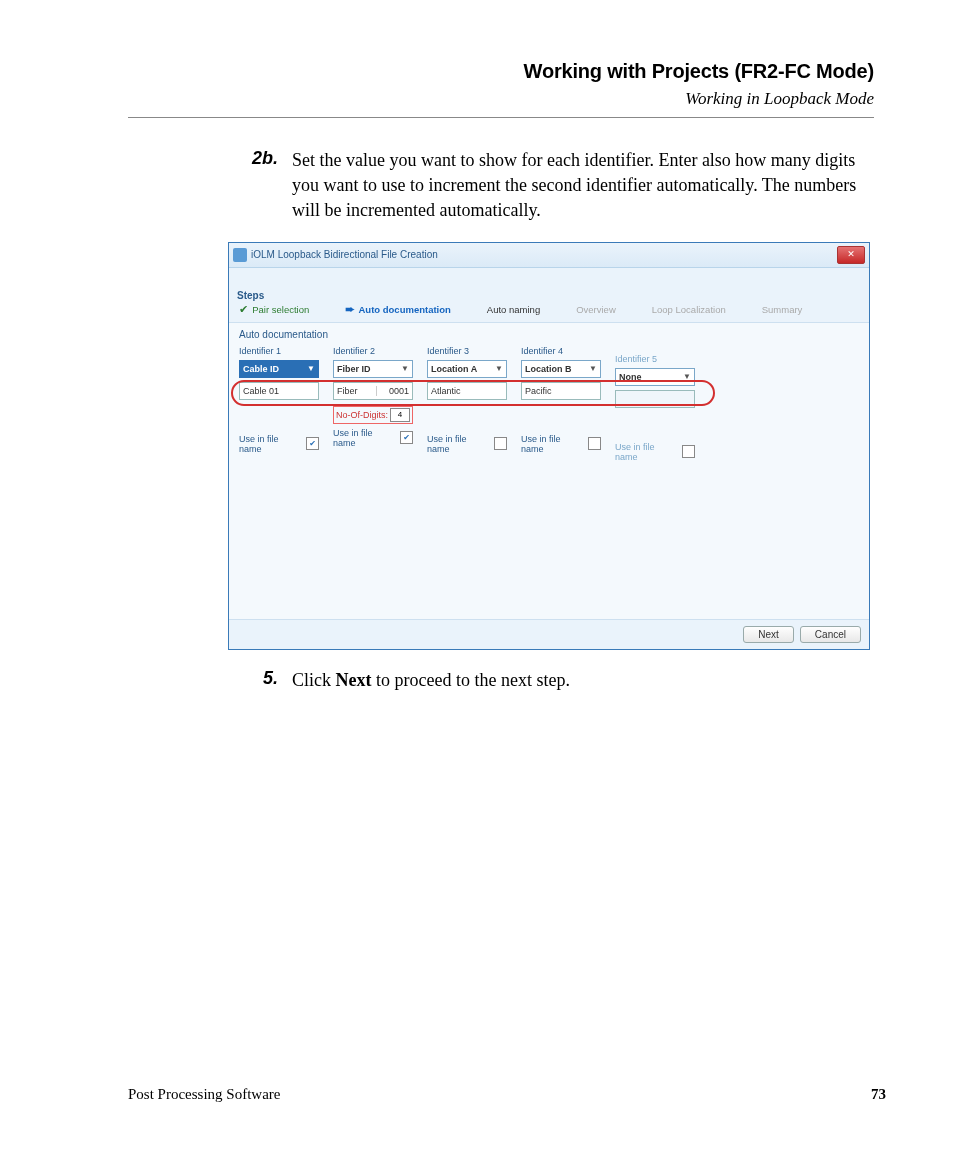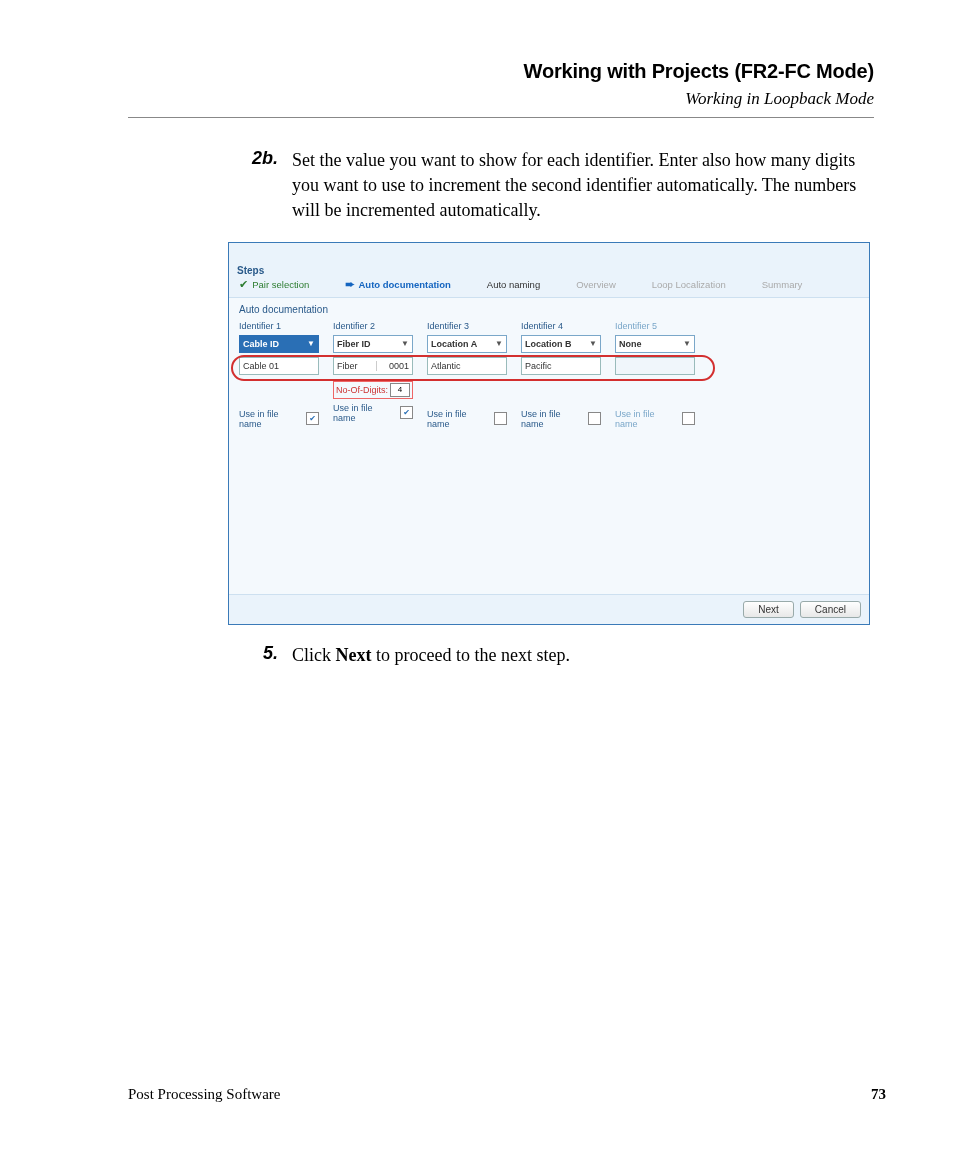--- a/index.html
+++ b/index.html
@@ -105,21 +105,21 @@
   .step-tab.done { color:#2e7d32; }
   .step-tab.current { color:#1565c0; font-weight:bold; }
   .step-tab.disabled { color:#aaa; }
   .check-icon { color:#2e7d32; font-size:11px; }
   .arrow-icon { color:#1565c0; font-size:11px; }
   .content-area { background:#f4f9fd; padding: 6px 10px 10px 10px; min-height:280px; position:relative; }
   .section-label { color:#2a5a8a; font-size:10px; margin-bottom:6px; }
   .id-row { display:flex; gap:14px; }
   .id-col { width:80px; display:flex; flex-direction:column; gap:4px; position:relative; }
   .id-label { color:#2a5a8a; font-size:9px; }
-  .id-label.dim { color:#7aa7c9; }
+  .id-label.dim { color:#7aa7c9;margin-top:8px; }
   .dropdown {
     display:flex; align-items:center; justify-content:space-between;
     border:1px solid #7aa7c9; background:#fff; height:16px; padding:0 3px;
     font-size:9px;
     font-weight:bold;
   }
   .dropdown.sel { background:#2a6fb5; color:#fff; border-color:#2a6fb5;}
   .dropdown .arrow { font-size:8px; color:#555; }
   .dropdown.sel .arrow { color:#fff; }
   .textfield {
@@ -172,20 +172,29 @@
     <div class="header-sub">Working in Loopback Mode</div>
   </div>
   <hr class="hr">
 
   <div class="step-row">
     <div class="step-num">2b.</div>
     <div class="step-text">Set the value you want to show for each identifier. Enter also how many digits you want to use to increment the second identifier automatically. The numbers will be incremented automatically.</div>
   </div>
 
   <div class="screenshot">
+    <div class="titlebar">
+      <div class="titlebar-left">
+        <div class="title-icon"></div>
+        <div class="title-text">iOLM Loopback Bidirectional File Creation</div>
+      </div>
+      <div class="close-btn">
+        <span>✕</span>
+      </div>
+    </div>
     <div class="steps-bar">Steps</div>
     <div class="steps-tabs">
       <div class="step-tab done">
         <span class="check-icon">✔</span>
         <span>Pair selection</span>
       </div>
       <div class="step-tab current">
         <span class="arrow-icon">➨</span>
         <span>Auto documentation</span>
       </div>

